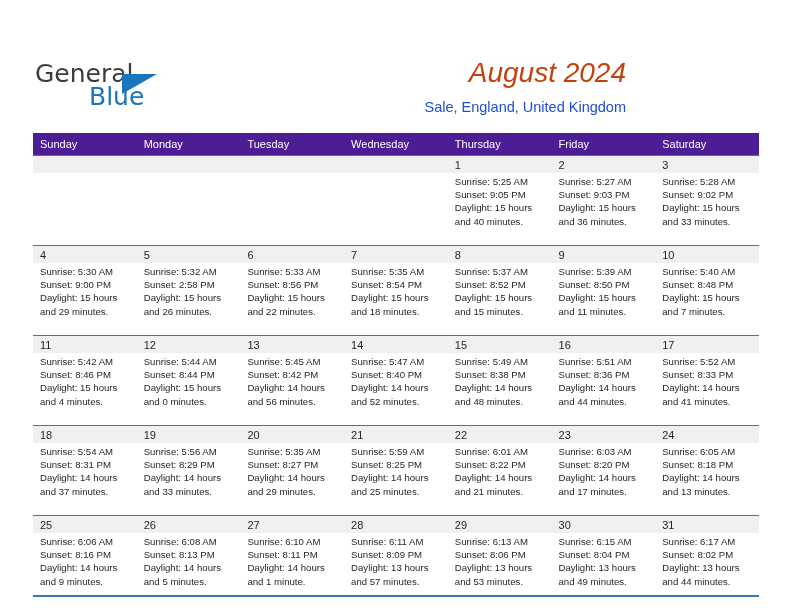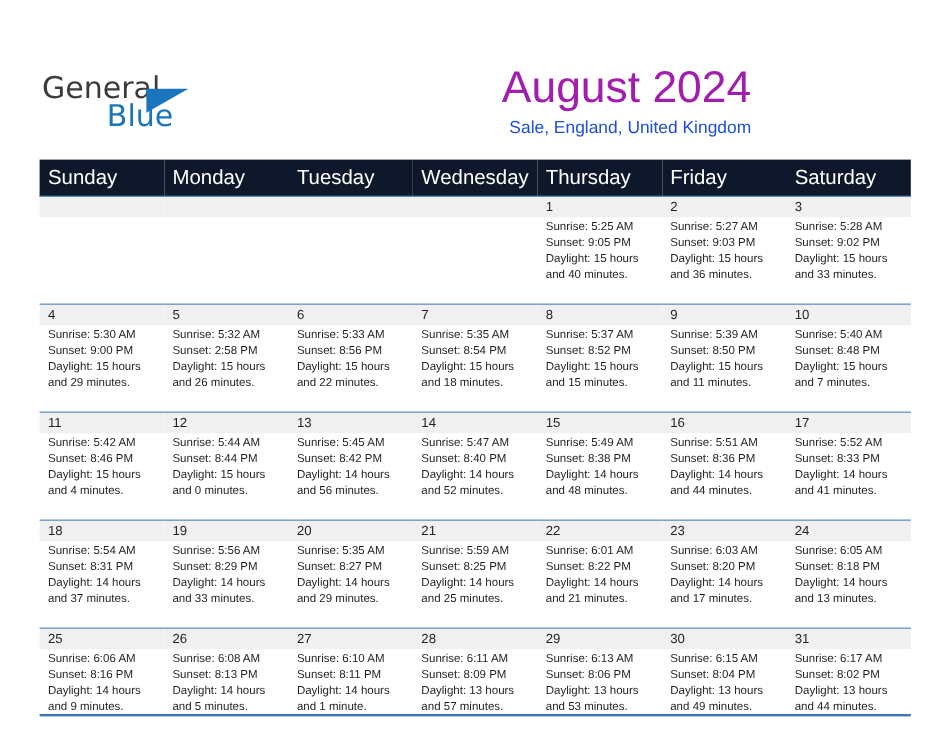--- a/index.html
+++ b/index.html
@@ -68,46 +68,47 @@
     border-bottom: 20px solid transparent;
   }
 
   .title-block {
     position: absolute;
     right: 0;
     top: 0;
     text-align: right;
   }
   .month-title {
-    font-size: 37px;
-    color: #a21caf;
+    font-size: 28px;
+    color: #c2410c;
     line-height: 38px;
     white-space: nowrap;
+    font-style: italic;
   }
   .location-title {
     font-size: 14.5px;
     color: #1d4ed8;
     line-height: 22px;
     margin-top: 4px;
     white-space: nowrap;
   }
 
   
   .calendar {
     position: absolute;
     left: 33px;
     top: 105px;
     width: 726px;
     border-collapse: collapse;
     table-layout: fixed;
   }
   .calendar th {
-    background: #0f172a;
+    background: #4c1d95;
     color: #ffffff;
-    font-size: 17px;
+    font-size: 11px;
     font-weight: normal;
     text-align: left;
     padding: 5px 0 5px 7px;
     height: 11px;
     border: none;
   }
   .calendar td {
     vertical-align: top;
     padding: 0;
     border: none;

